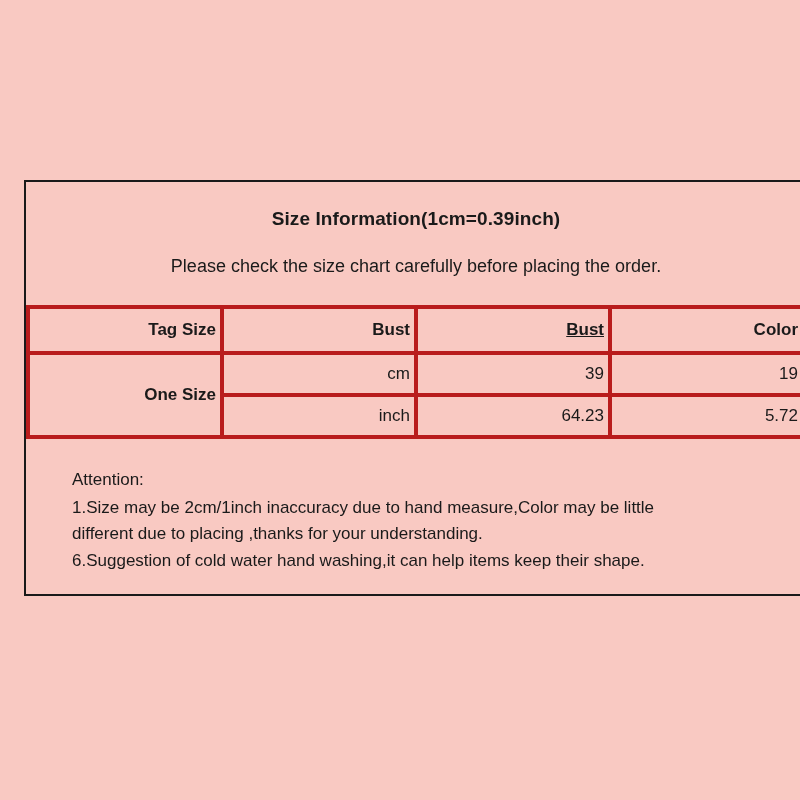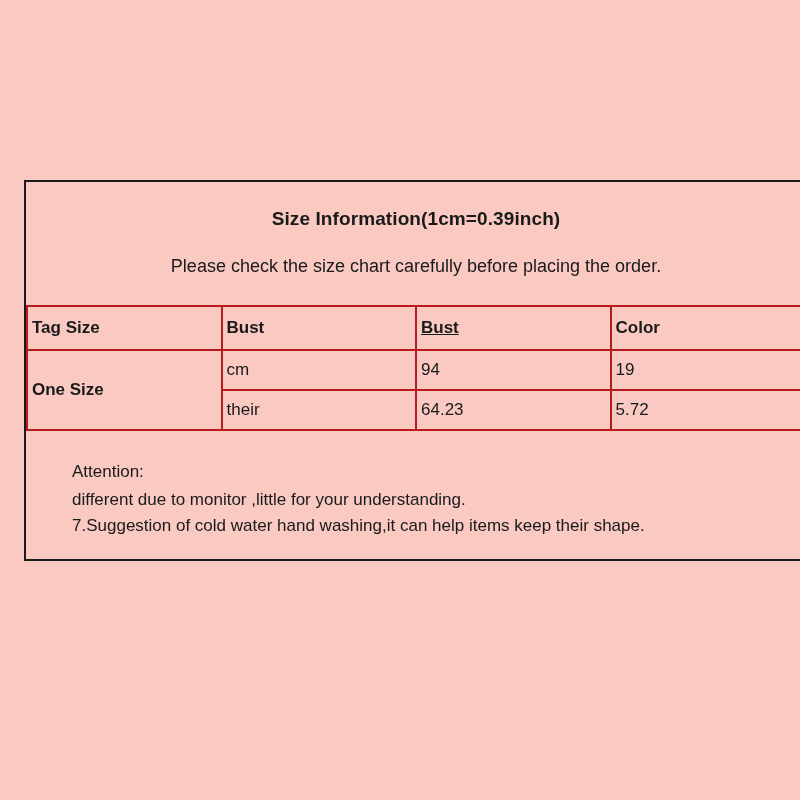--- a/index.html
+++ b/index.html
@@ -44,22 +44,22 @@
     margin: 0;
     padding-bottom: 10px;
   }
   table.size-table {
     width: 100%;
     border-collapse: collapse;
     table-layout: fixed;
   }
   table.size-table th,
   table.size-table td {
-    border: 2px solid #b91c1c;
-    text-align: left;
+    border: 4px solid #b91c1c;
+    text-align: right;
     font-size: 17px;
     padding: 9px 4px;
     background: transparent;
   }
   table.size-table th {
     font-weight: bold;
     font-size: 17px;
     padding: 11px 4px;
   }
   .col-tag { width: 25%; }
@@ -102,31 +102,32 @@
           <th class="col-tag">Tag Size</th>
           <th class="col-unit">Bust</th>
           <th class="col-bust">Bust</th>
           <th class="col-len">Color</th>
         </tr>
       </thead>
       <tbody>
         <tr>
           <td class="one-size" rowspan="2">One Size</td>
           <td>cm</td>
-          <td>94</td>
+          <td>39</td>
           <td>19</td>
         </tr>
         <tr>
-          <td>their</td>
+          <td>inch</td>
           <td>64.23</td>
           <td>5.72</td>
         </tr>
       </tbody>
     </table>
 
     <div class="attention">
       <p class="att-head">Attention:</p>
-      <p>different due to monitor ,little for your understanding.</p>
-      <p>7.Suggestion of cold water hand washing,it can help items keep their shape.</p>
+      <p>1.Size may be 2cm/1inch inaccuracy due to hand measure,Color may be little</p>
+      <p>different due to placing ,thanks for your understanding.</p>
+      <p>6.Suggestion of cold water hand washing,it can help items keep their shape.</p>
     </div>
 
   </div>
 </div>
 
 </body></html>

